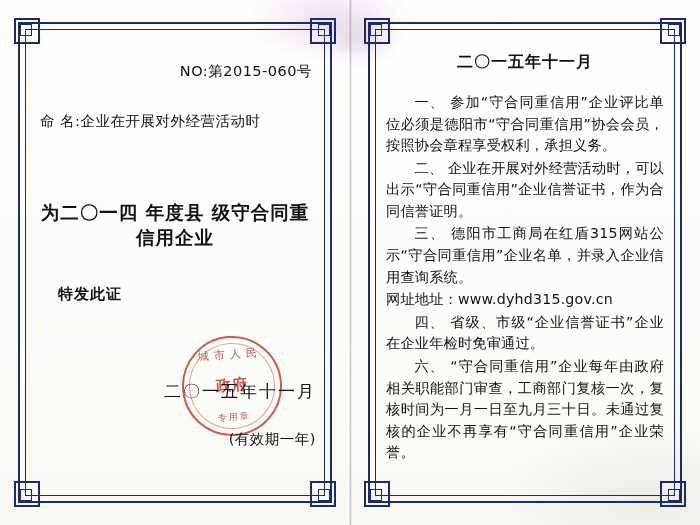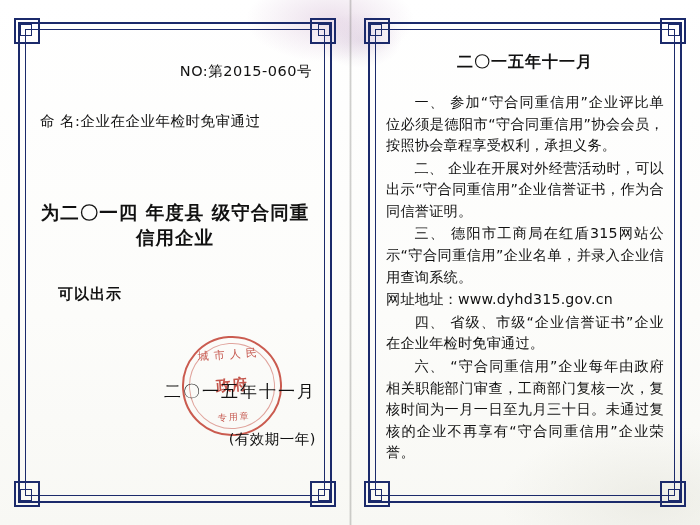--- a/index.html
+++ b/index.html
@@ -250,23 +250,23 @@
     <div class="corner tr"></div>
     <div class="corner bl"></div>
     <div class="corner br"></div>
     <div class="corner-in tl"></div>
     <div class="corner-in tr"></div>
     <div class="corner-in bl"></div>
     <div class="corner-in br"></div>
 
     <div class="content">
       <div class="cert-no">NO:第2015-060号</div>
-      <div class="name-line">命 名:企业在企业年检时免审通过</div>
+      <div class="name-line">命 名:企业在开展对外经营活动时</div>
       <div class="award-title">为二〇一四 年度县 级守合同重信用企业</div>
-      <div class="issue-note">可以出示</div>
+      <div class="issue-note">特发此证</div>
 
       <div class="seal">
         <div class="seal-text">
           <div class="seal-top">城市人民</div>
           <div class="seal-center">政府</div>
           <div class="seal-bottom">专用章</div>
         </div>
       </div>
 
       <div class="date-line">二〇一五年十一月</div>

